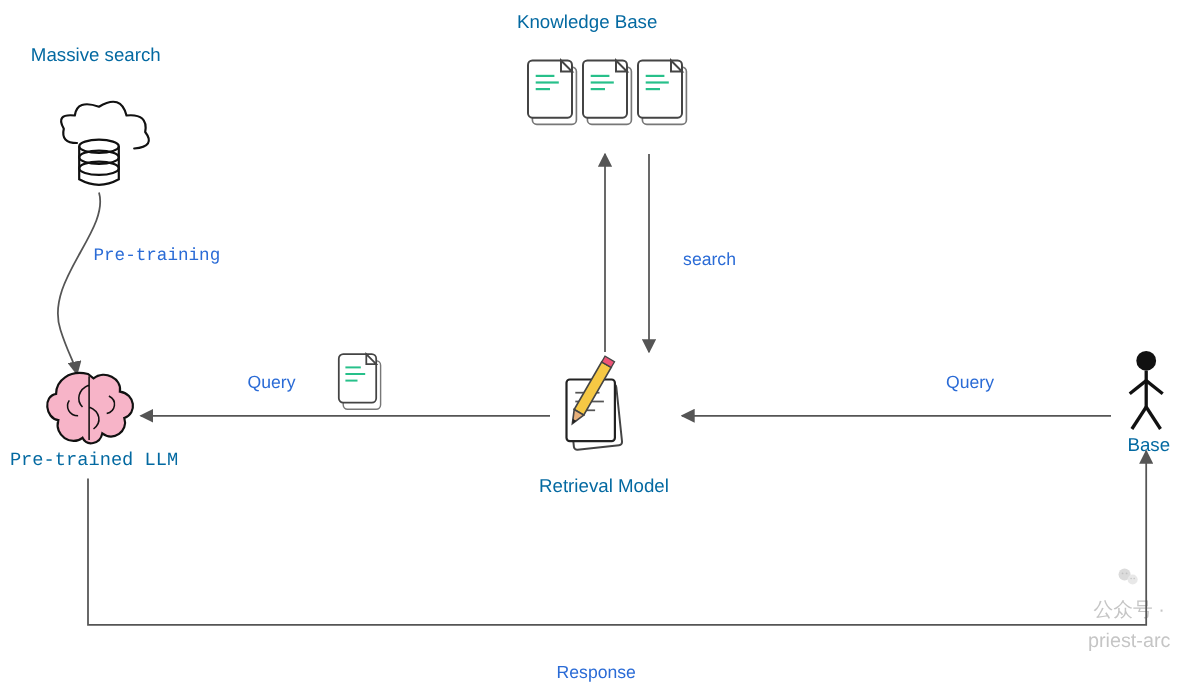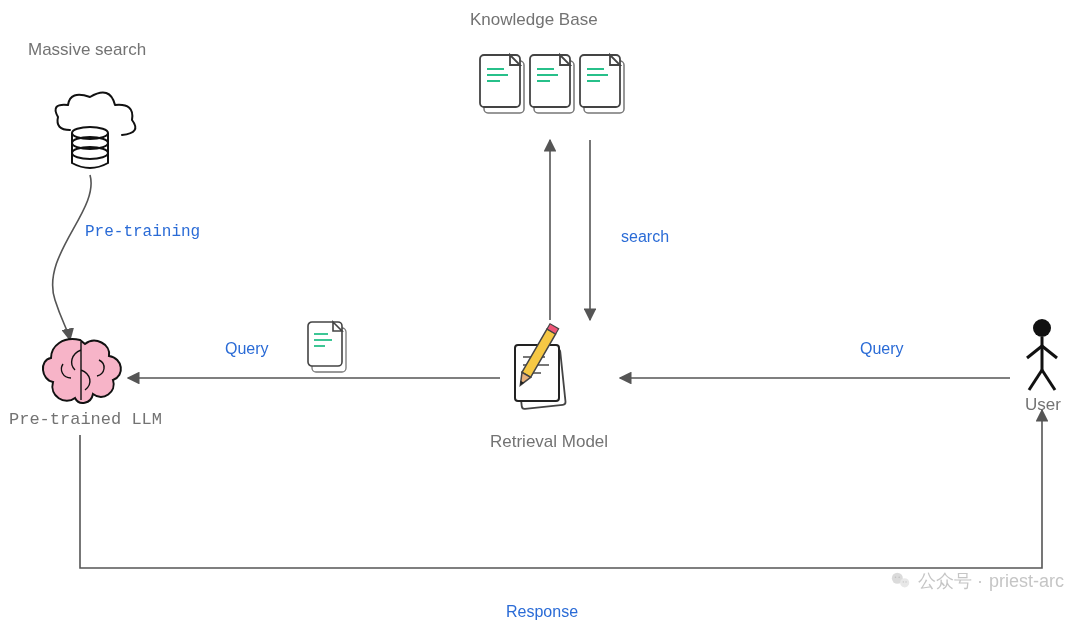--- a/index.html
+++ b/index.html
@@ -8,57 +8,58 @@
     width: 1080px;
     height: 629px;
     background: #ffffff;
     font-family: "Comic Sans MS", "Segoe Script", cursive, sans-serif;
     overflow: hidden;
     position: relative;
   }
   .lbl {
     position: absolute;
     font-size: 17px;
-    color: #737373;
+    color: #0369a1;
     white-space: nowrap;
   }
   .edge-lbl {
     position: absolute;
     font-size: 16px;
     color: #2a6bd6;
     white-space: nowrap;
   }
   .watermark {
     position: absolute;
     right: 16px;
     bottom: 36px;
     color: #bfbfbf;
     font-family: "PingFang SC", "Microsoft YaHei", sans-serif;
     font-size: 18px;
     display: flex;
     align-items: center;
     gap: 6px;
     opacity: 0.9;
+    flex-direction: column;
   }
   .watermark svg { flex: 0 0 auto; }
   svg.canvas {
     position: absolute;
     left: 0; top: 0;
     width: 1080px;
     height: 629px;
   }
 </style>
 </head>
 <body>
 
 <div class="lbl" style="left:470px; top:10px;">Knowledge Base</div>
 <div class="lbl" style="left:28px; top:40px;">Massive search</div>
 <div class="lbl" style="left:9px; top:410px;font-family:Liberation Mono, monospace;">Pre-trained LLM</div>
 <div class="lbl" style="left:490px; top:432px;">Retrieval Model</div>
-<div class="lbl" style="left:1025px; top:395px;">User</div>
+<div class="lbl" style="left:1025px; top:395px;">Base</div>
 
 <div class="edge-lbl" style="left:85px; top:223px;font-family:Liberation Mono, monospace;">Pre-training</div>
 <div class="edge-lbl" style="left:621px; top:212px;margin-top:16px;">search</div>
 <div class="edge-lbl" style="left:225px; top:340px;">Query</div>
 <div class="edge-lbl" style="left:860px; top:340px;">Query</div>
 <div class="edge-lbl" style="left:506px; top:603px;">Response</div>
 
 <div class="watermark">
   <svg width="22" height="22" viewBox="0 0 24 24">
     <circle cx="8" cy="9" r="6" fill="#d8d8d8"></circle>

